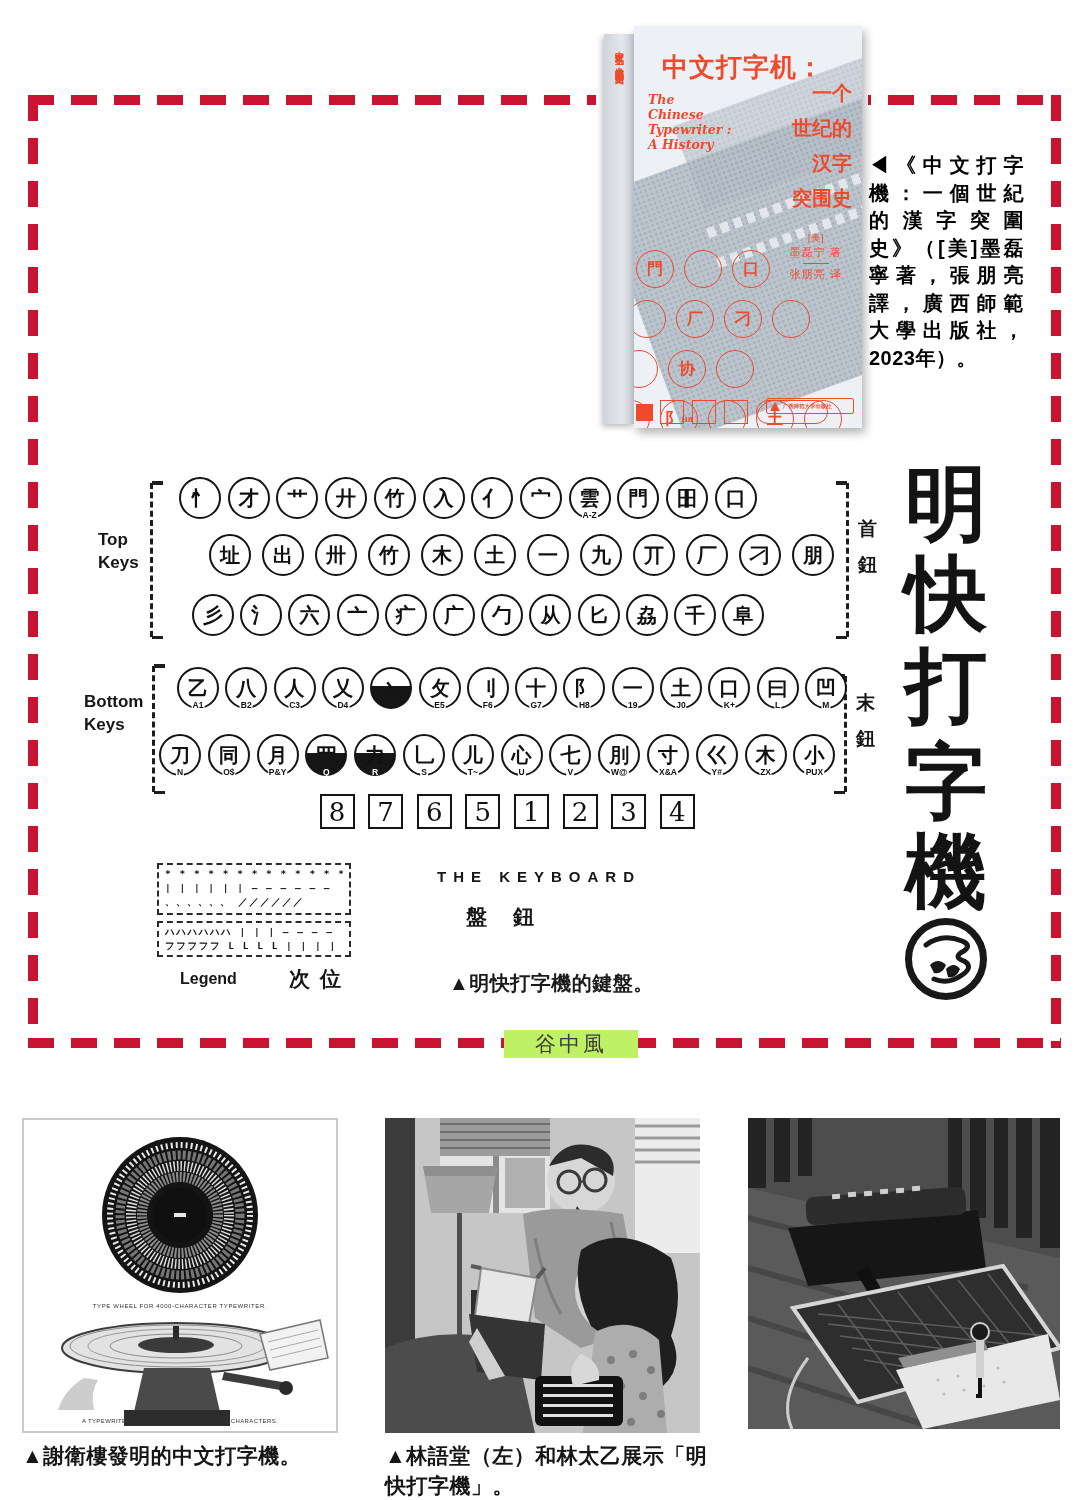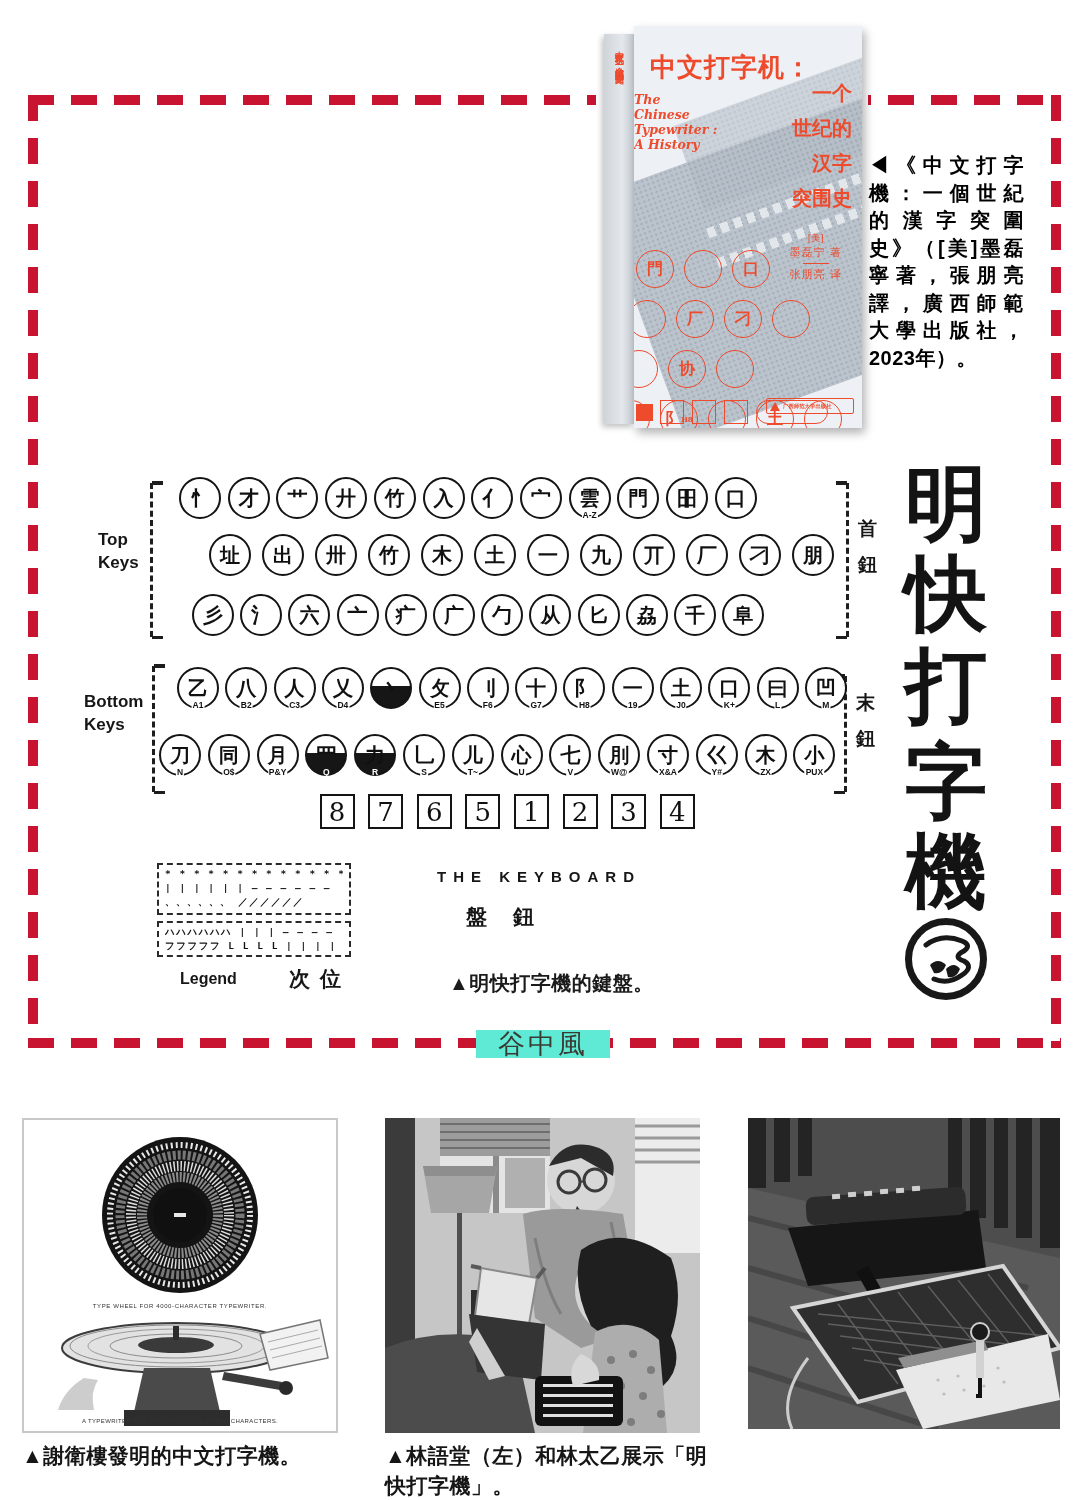--- a/index.html
+++ b/index.html
@@ -17,40 +17,40 @@
 
   
   .b-edge{position:absolute;z-index:1;}
   .b-top,.b-bottom{height:10px;background:repeating-linear-gradient(90deg,var(--red) 0 26px,transparent 26px 43px);}
   .b-left,.b-right{width:10px;background:repeating-linear-gradient(180deg,var(--red) 0 26px,transparent 26px 43px);}
   .b-top{left:28px;top:95px;width:1033px;}
   .b-bottom{left:28px;top:1038px;width:1033px;}
   .b-left{left:28px;top:95px;height:953px;}
   .b-right{left:1051px;top:95px;height:953px;}
 
-  #author-badge{position:absolute;left:476px;top:1030px;width:134px;height:28px;z-index:3;
-    background:#5eead4;text-align:center;font-size:27px;letter-spacing:3px;color:#3a3a33;line-height:28px;}
+  #author-badge{position:absolute;left:504px;top:1030px;width:134px;height:28px;z-index:3;
+    background:#bef264;text-align:center;font-size:21px;letter-spacing:3px;color:#3a3a33;line-height:28px;}
 
   
   #book-wrap{position:absolute;left:596px;top:18px;width:272px;height:414px;background:#fff;z-index:2;}
   #book-spine{position:absolute;left:8px;top:16px;width:30px;height:390px;
     background:linear-gradient(90deg,#cfd4da,#e4e8ec 60%,#c4cad1);box-shadow:-2px 3px 6px rgba(0,0,0,.25);}
   #spine-text{writing-mode:vertical-rl;font-size:9px;line-height:11px;color:var(--cred);
     font-weight:bold;margin:10px auto 0 auto;letter-spacing:1px;height:170px;}
   #book-front{position:absolute;left:38px;top:8px;width:228px;height:402px;background:#edf0f4;
     overflow:hidden;box-shadow:3px 5px 9px rgba(0,0,0,.3);}
   .halftone{position:absolute;background:#b3bcc6;opacity:.85;
     background-image:radial-gradient(#9aa4af 1.1px,transparent 1.1px);background-size:5px 5px;}
   #ht1{right:-70px;top:110px;width:300px;height:260px;transform:rotate(-20deg);border-radius:10px;}
   #ht2{right:-40px;top:60px;width:220px;height:90px;transform:rotate(-20deg);opacity:.55;}
   .kbhint{position:absolute;width:190px;height:10px;background:repeating-linear-gradient(90deg,#e7ebef 0 8px,transparent 8px 14px);transform:rotate(-20deg);opacity:.9;}
-  #cover-title{position:absolute;left:16px;top:24px;font-size:26px;font-weight:bold;color:var(--cred);letter-spacing:1px;font-family:var(--serif);}
+  #cover-title{position:absolute;left:28px;top:24px;font-size:26px;font-weight:bold;color:var(--cred);letter-spacing:1px;font-family:var(--serif);}
   #cover-stack{position:absolute;right:10px;top:50px;text-align:right;color:var(--cred);
     font-weight:bold;font-family:var(--serif);font-size:20px;line-height:35px;}
-  #cover-en{position:absolute;left:0;top:66px;color:var(--cred);font-family:var(--serif);
+  #cover-en{position:absolute;left:14px;top:66px;color:var(--cred);font-family:var(--serif);
     font-style:italic;font-size:12.5px;line-height:15px;font-weight:bold;}
   #cover-auth{position:absolute;right:20px;top:206px;color:var(--cred);text-align:center;font-family:var(--serif);}
   #cover-auth .a1{font-size:9px;}
   #cover-auth .a2,#cover-auth .a3{font-size:11px;letter-spacing:1px;}
   #cover-auth .sep{width:26px;height:1px;background:var(--cred);margin:3px auto;}
   .ccircle{position:absolute;width:38px;height:38px;border:1.7px solid var(--cred);border-radius:50%;
     color:var(--cred);font-size:16px;font-weight:bold;display:flex;align-items:center;justify-content:center;
     font-family:var(--serif);background:transparent;}
   .ccir-sub{font-size:7px;display:block;line-height:5px;}
   .csq{position:absolute;border:1.7px solid var(--cred);}

